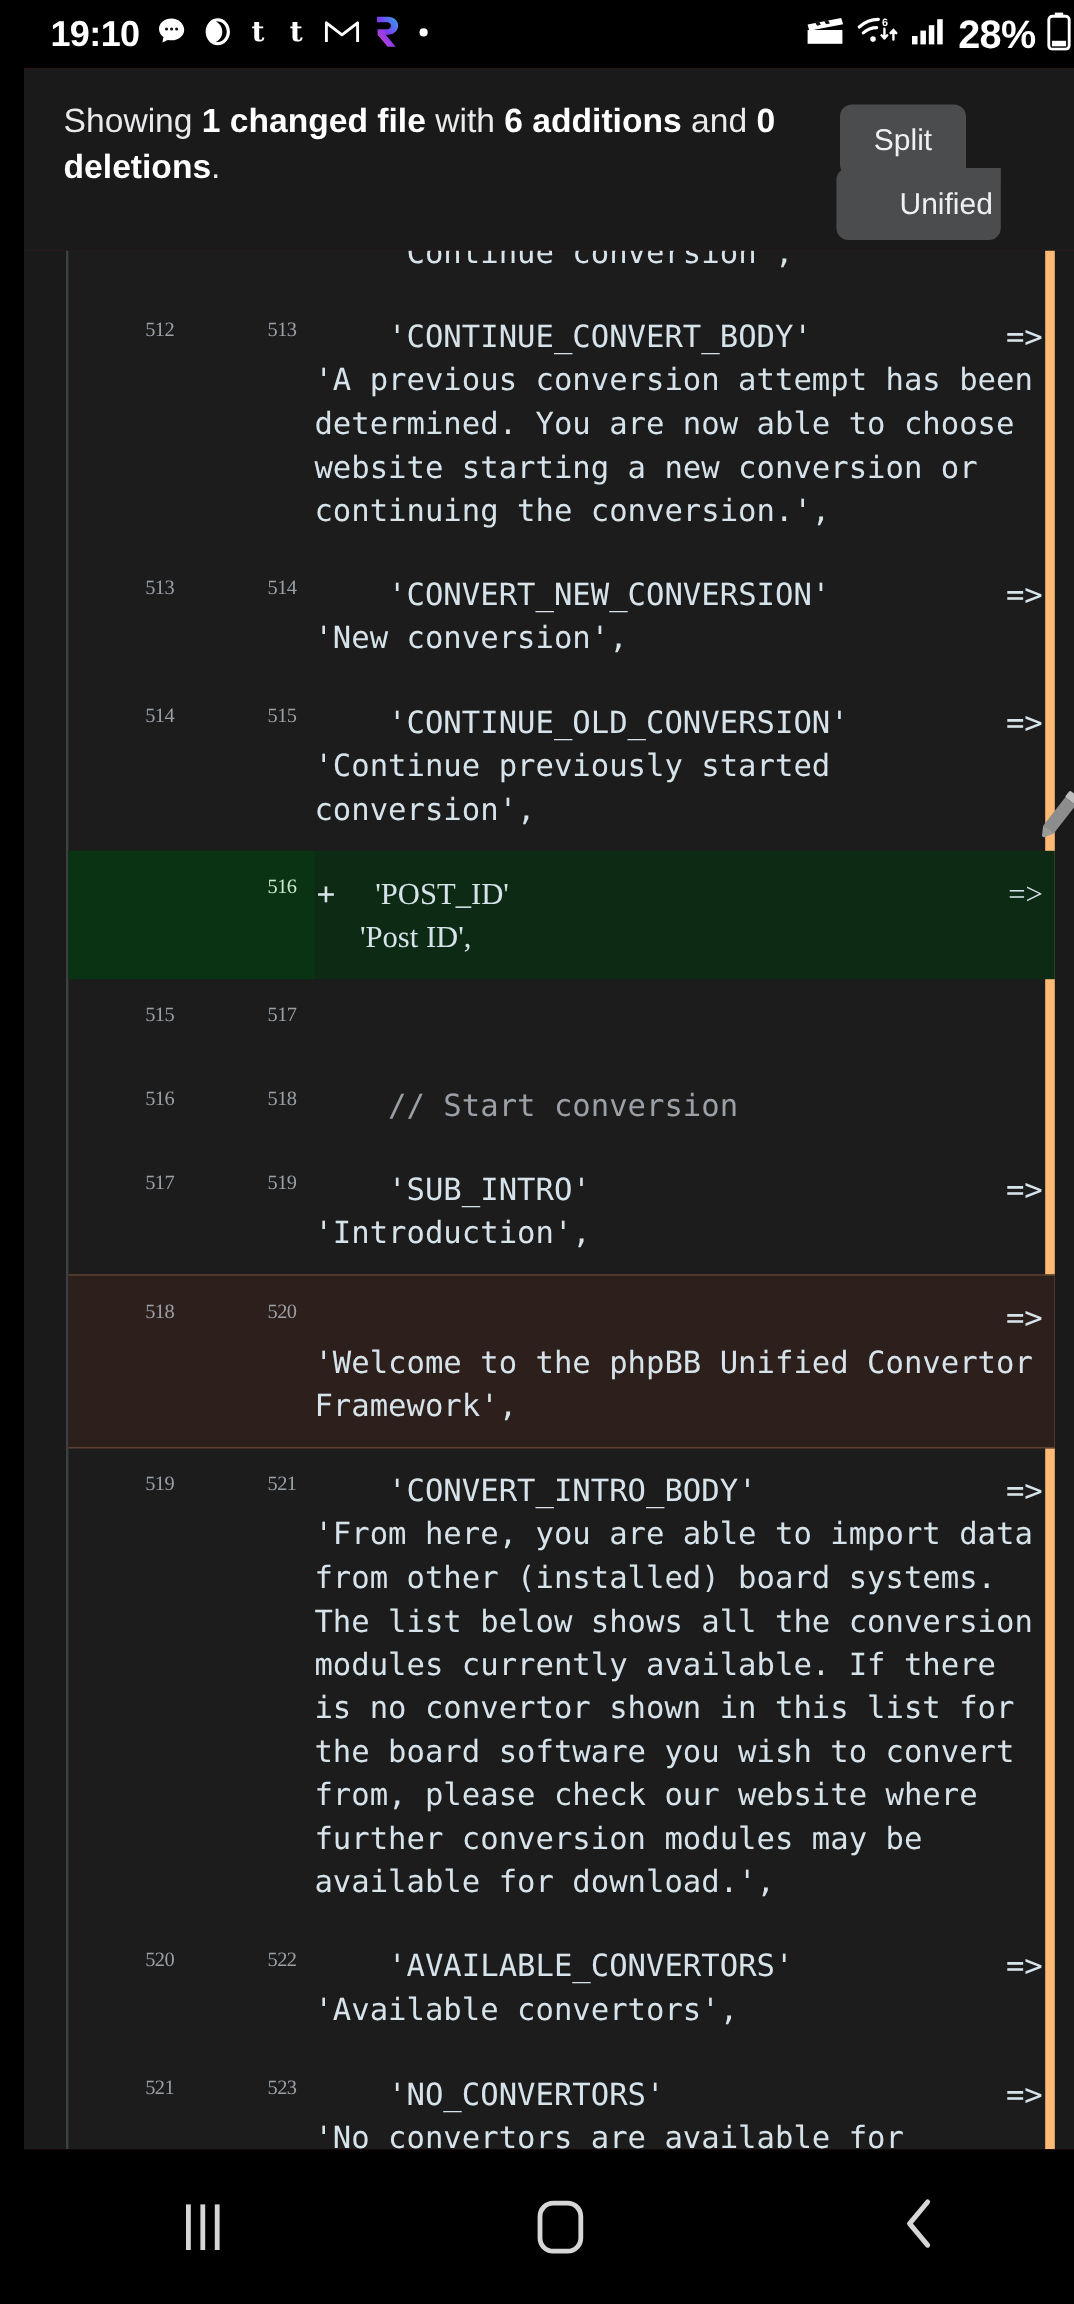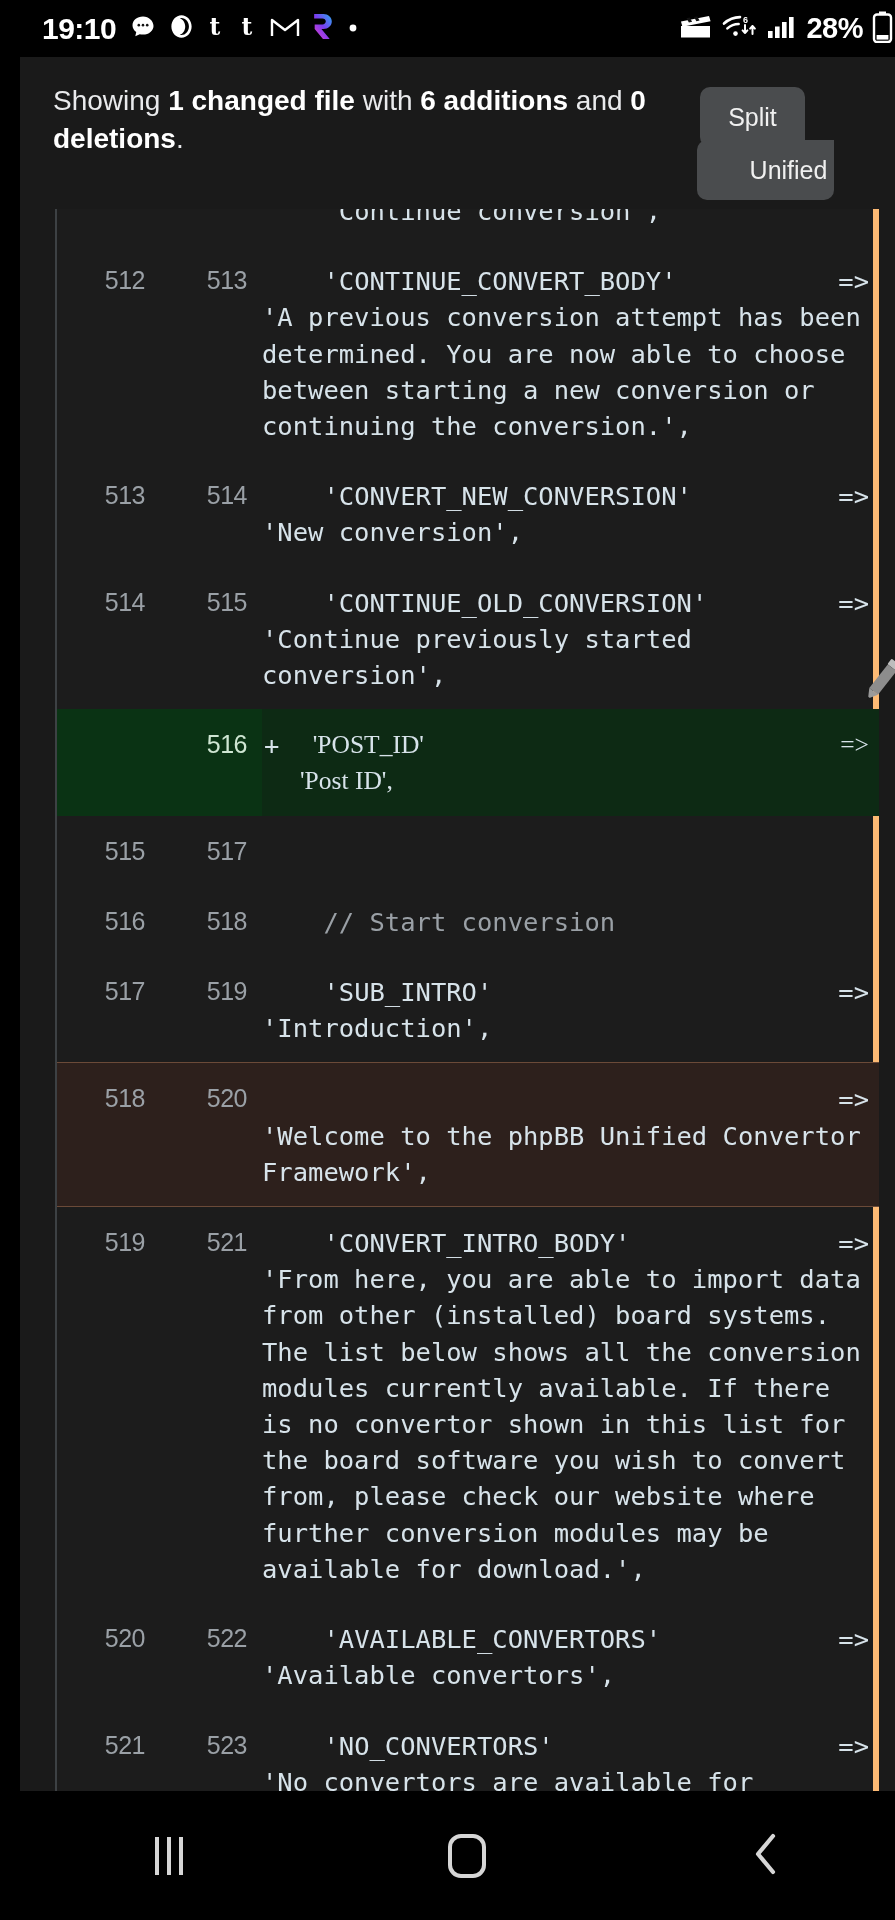--- a/index.html
+++ b/index.html
@@ -14,21 +14,21 @@
   
   .statusbar {
     position:absolute; top:0; left:0; width:895px; height:57px;
     background:#000; color:#fff;
     display:flex; align-items:center; padding:0 22px;
   }
   .sb-clock { font-size:30px; font-weight:600; letter-spacing:-0.5px; line-height:1; }
   .sb-left-icons { display:flex; align-items:center; gap:11px; margin-left:13px; }
   .sb-spacer { flex:1; }
   .sb-right { display:flex; align-items:center; gap:9px; }
-  .sb-pct { font-size:29px; font-weight:600; letter-spacing:-0.5px; }
+  .sb-pct { font-size:33px; font-weight:600; letter-spacing:-0.5px; }
   .ic { display:inline-block; }
 
   
   .header {
     position:absolute; top:57px; left:0; width:895px; height:152px;
     background:#1a1a1a;
   }
   .summary {
     position:absolute; left:33px; top:25px; width:600px;
     color:#e9eaec; font-size:28px; line-height:1.36; font-weight:400;
@@ -50,33 +50,33 @@
   }
 
   
   .diff {
     position:absolute; top:209px; left:0; width:895px; height:1582px;
     overflow:hidden; background:#1a1a1a;
   }
   .diff-inner {
     position:absolute; left:35px; top:-34px; width:824px;
     border-left:2px solid #3d4144;
-    border-right:6px solid #fdba74;
+    border-right:8px solid #fdba74;
     background:#1c1c1c;
   }
   .row { display:flex; position:relative; width:822px; }
   .row.add { background:#0d2a14; }
   .row.hl  { background:#2d201c; border-top:1px solid #6b4a38; border-bottom:1px solid #6b4a38; }
 
   .gutter { flex:0 0 205px; display:flex; position:relative; }
   .row.add .gutter { background:#0a3314; }
   .ln {
     flex:0 0 102px; text-align:right; padding-right:14px; padding-top:18px;
-    font-family:Liberation Sans, sans-serif;
-    font-size:25px; color:#9aa0a6; line-height:1.42; letter-spacing:-0.5px;
+    font-family:Liberation Serif, serif;
+    font-size:17px; color:#9aa0a6; line-height:1.42; letter-spacing:-0.5px;
   }
   .row.add .ln { color:#cfe6d3; }
 
   .code {
     flex:1; padding:18px 6px 16px 0;
     font-family:"DejaVu Sans Mono", monospace;
     font-size:25.5px; line-height:1.42; color:#d7e3ea;
     white-space:pre-wrap; word-break:break-word;
   }
   .marker {
@@ -210,21 +210,21 @@
             <div class="ln"></div>
             <div class="ln"></div>
           </div>
           <div class="code"><div>    'Continue conversion',</div></div>
         </div>
         <div class="row">
           <div class="gutter">
             <div class="ln">512</div>
             <div class="ln">513</div>
           </div>
-          <div class="code"><div class="kv"><span class="key">    'CONTINUE_CONVERT_BODY'</span><span class="arrow">=&gt;</span></div><div>'A previous conversion attempt has been determined. You are now able to choose between starting a new conversion or continuing the conversion.',</div></div>
+          <div class="code"><div class="kv"><span class="key">    'CONTINUE_CONVERT_BODY'</span><span class="arrow">=&gt;</span></div><div>'A previous conversion attempt has been determined. You are now able to choose website starting a new conversion or continuing the conversion.',</div></div>
         </div>
         <div class="row">
           <div class="gutter">
             <div class="ln">513</div>
             <div class="ln">514</div>
           </div>
           <div class="code"><div class="kv"><span class="key">    'CONVERT_NEW_CONVERSION'</span><span class="arrow">=&gt;</span></div><div>'New conversion',</div></div>
         </div>
         <div class="row">
           <div class="gutter">

